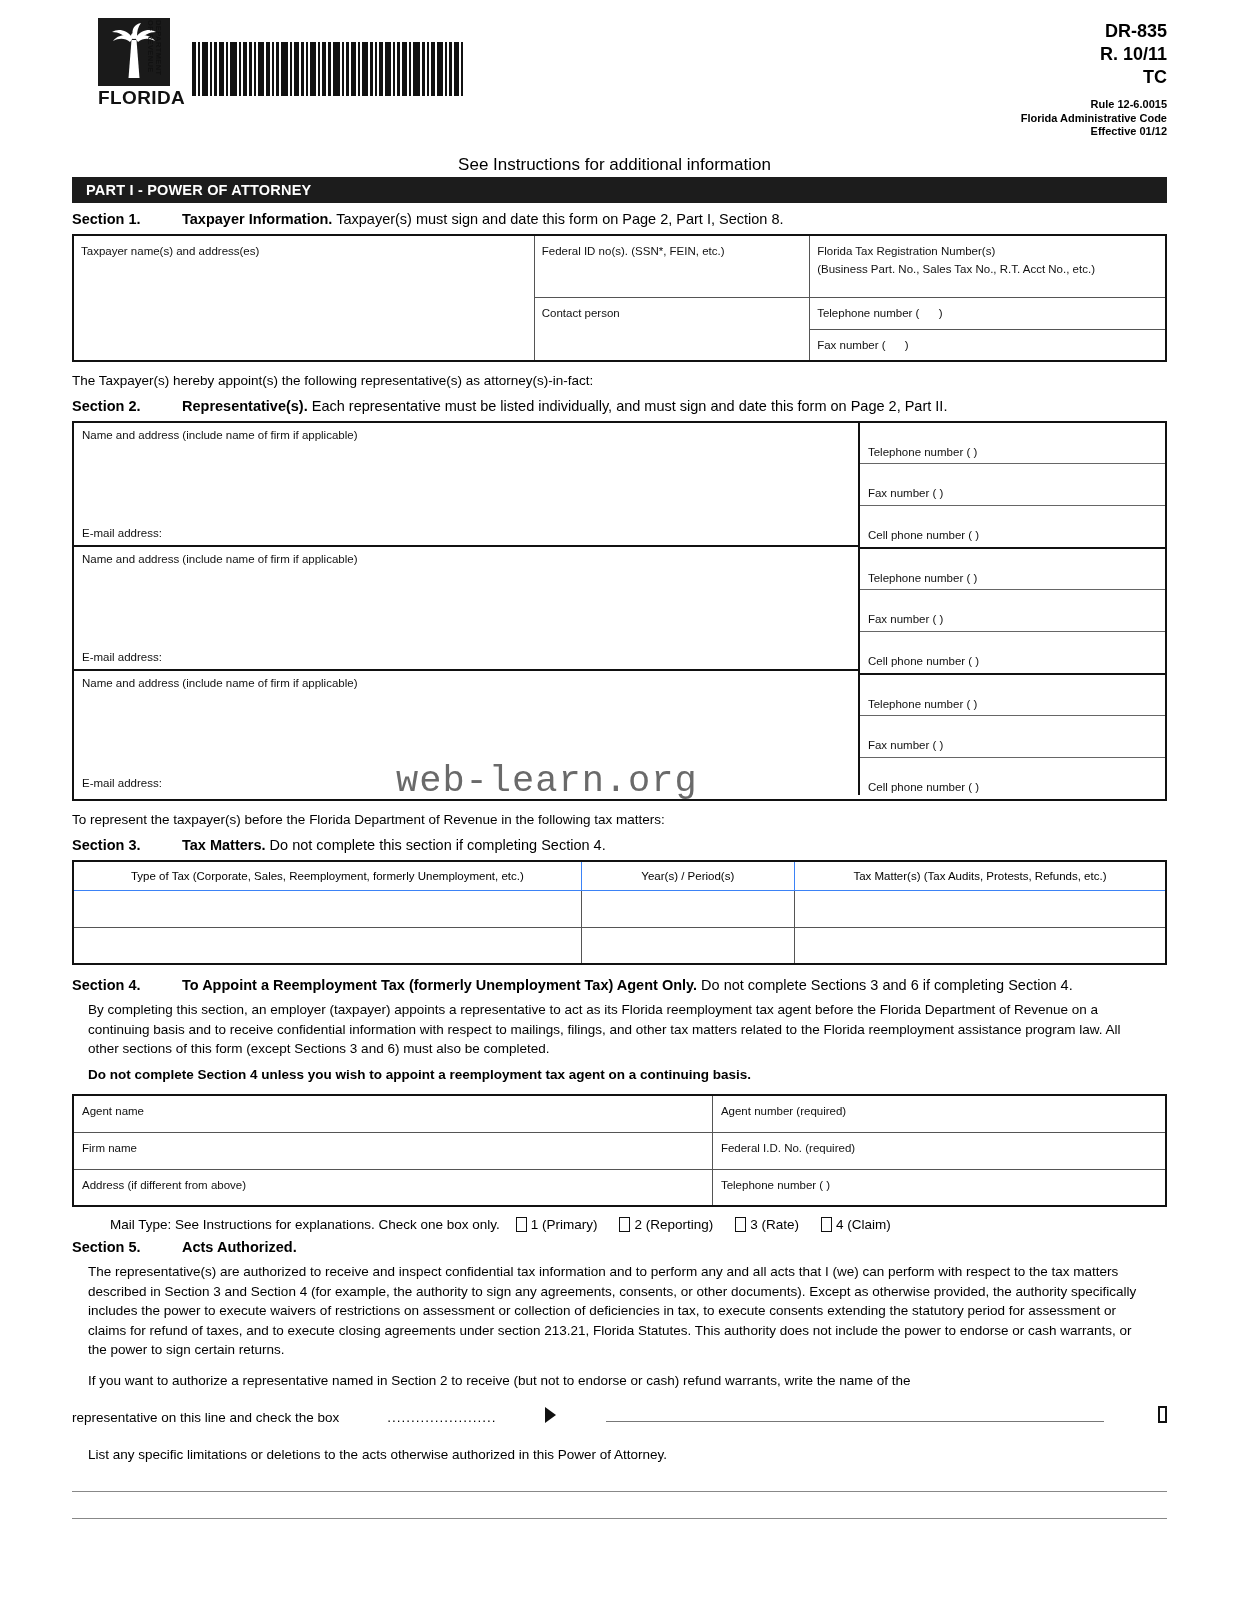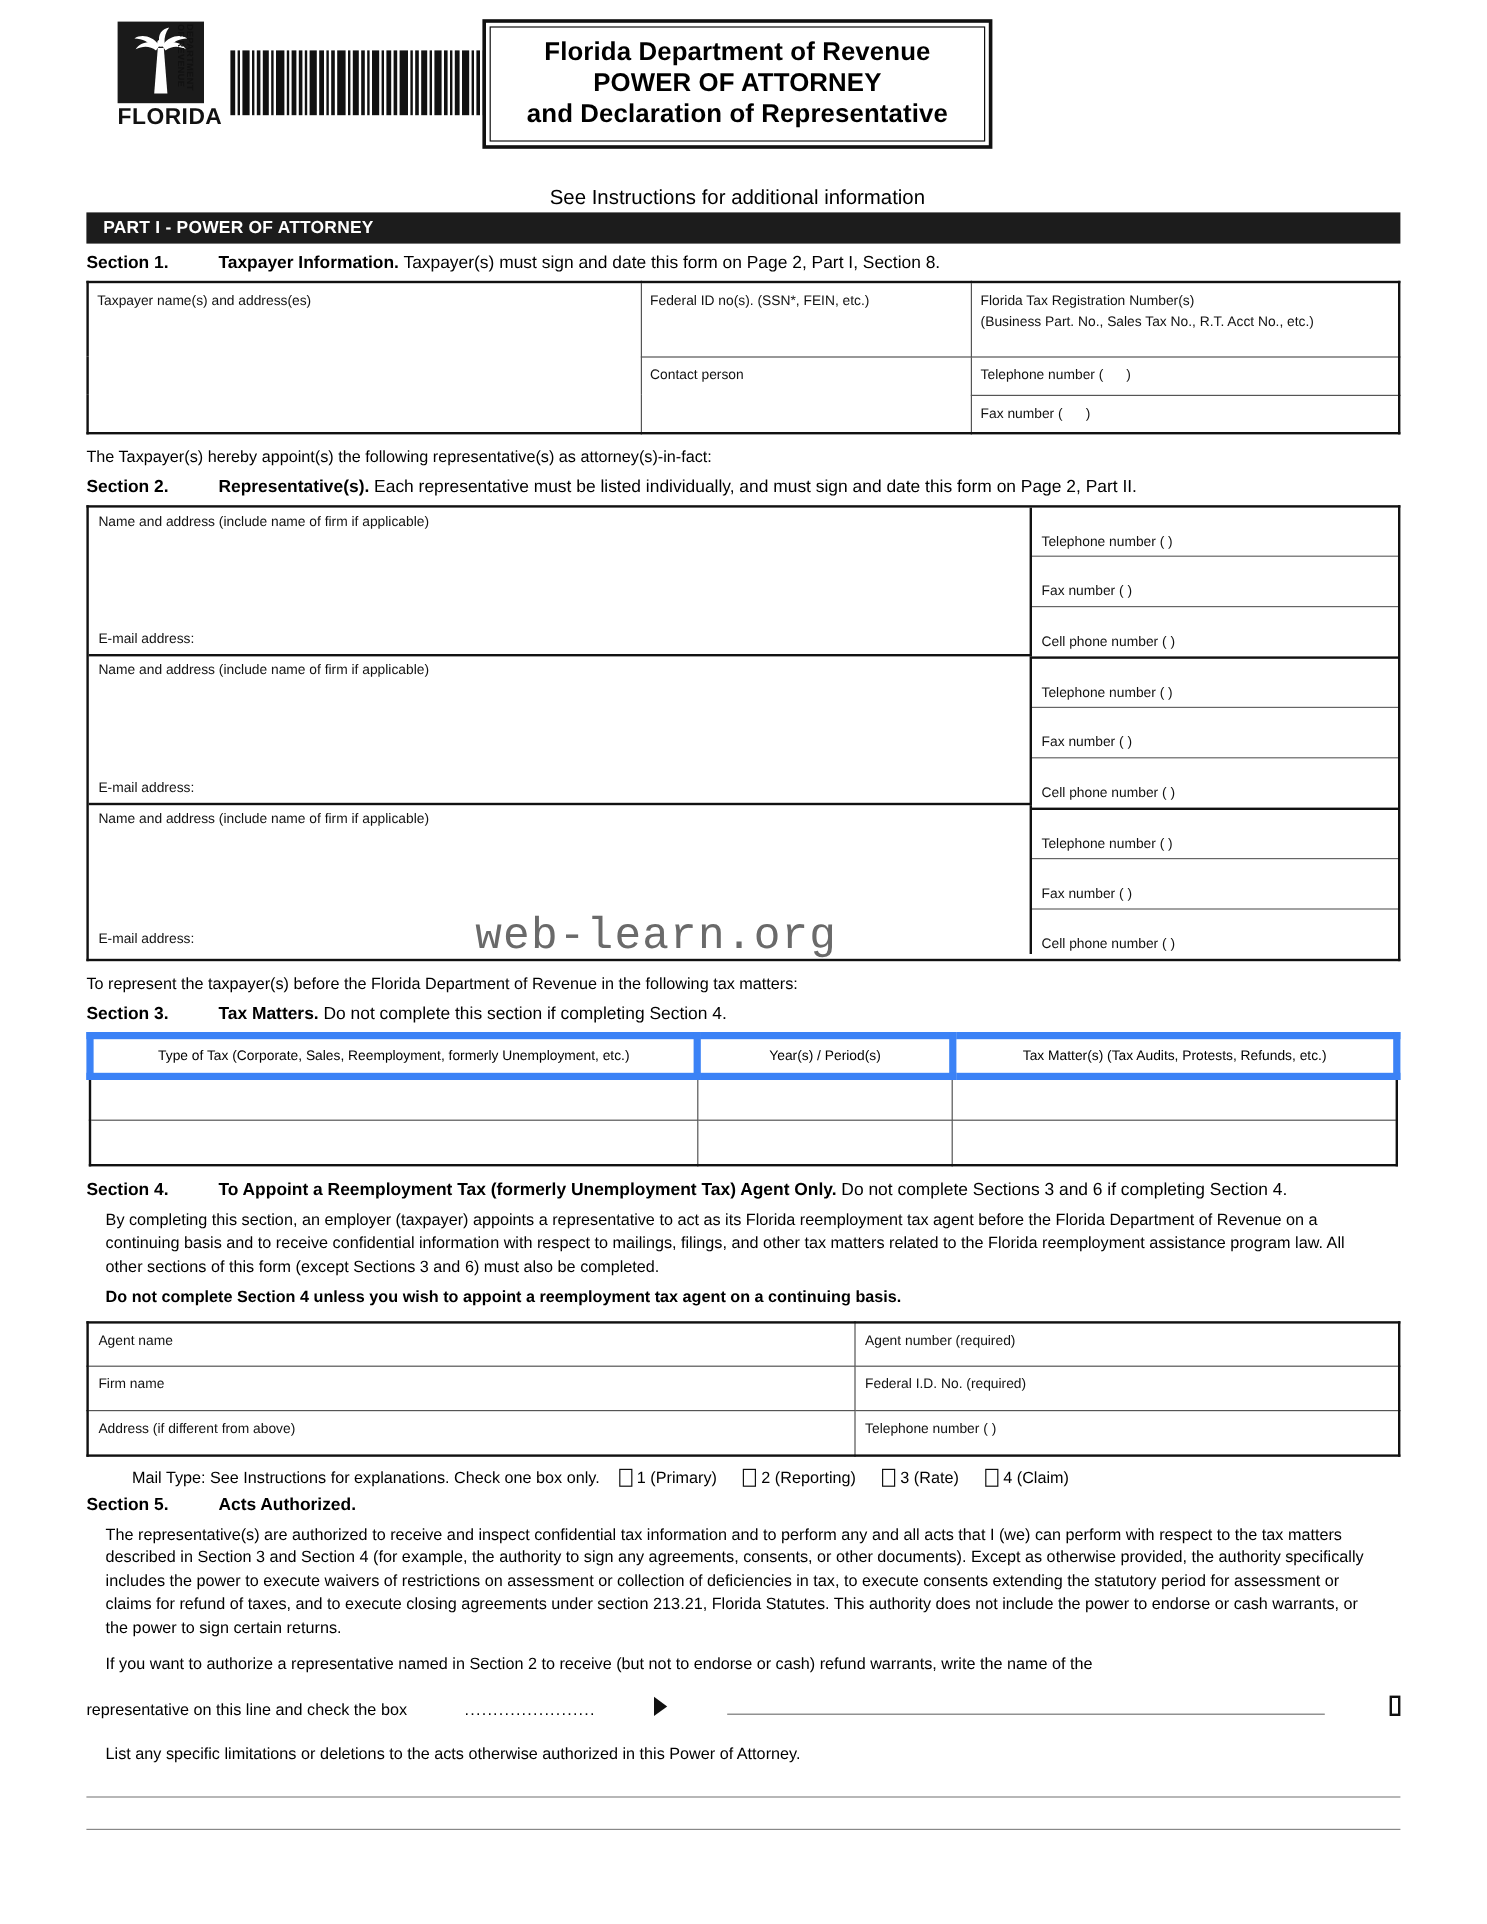--- a/index.html
+++ b/index.html
@@ -78,21 +78,21 @@
   .repcell .nm { position: absolute; left: 8px; top: 5px; }
   .repcell .em { position: absolute; left: 8px; bottom: 5px; }
   .phonecol { border-bottom: 2px solid #111; }
   .phonecol.last { border-bottom: none; }
   .phonerow { height: 41.333px; border-bottom: 1px solid #666; padding: 0 8px; display: flex; align-items: flex-end; }
   .phonerow:last-child { border-bottom: none; }
   .phonerow span { padding-bottom: 4px; font-size: 11.5px; }
 
   
   .s3 { width: 100%; border-collapse: collapse; border: 2px solid #111; table-layout: fixed; }
-  .s3 th { border: 6px solid #3b82f6; font-size: 11.5px; font-weight: normal; padding: 8px 4px; text-align: center; }
+  .s3 th { border: 1px solid #3b82f6; font-size: 11.5px; font-weight: normal; padding: 8px 4px; text-align: center; }
   .s3 td { border: 1px solid #555; height: 37px; }
 
   
   .s4 { width: 100%; border-collapse: collapse; border: 2px solid #111; table-layout: fixed; }
   .s4 td { border: 1px solid #555; height: 37px; vertical-align: top; padding: 5px 8px; }
 
   
   .mailrow { display: flex; align-items: center; font-size: 13.5px; margin: 10px 0 4px; padding-left: 38px; }
   .mailrow .mt-lbl { margin-right: 16px; }
   .cbgrp { display: flex; align-items: center; margin-right: 22px; }
@@ -186,29 +186,30 @@
           <i style="width:2px"></i>
           <i style="width:4px"></i>
           <i style="width:6px"></i>
         <i style="width:2px"></i>
           <i style="width:3px"></i>
           <i style="width:5px"></i>
           <i style="width:2px"></i>
       </div>
     </div>
 
-    <div class="title-box">
-      <div class="title-box-inner">
-        <div class="title-line">Florida Department of Revenue</div>
-        <div class="title-line">POWER OF ATTORNEY</div>
-        <div class="title-line">and Declaration of Representative</div>
-      </div>
+    <div class="see-instr">See Instructions for additional information</div>
+
+    <div class="meta">
+      <div class="meta-big">DR-835</div>
+      <div class="meta-big">R. 10/11</div>
+      <div class="meta-big">TC</div>
+      <div class="meta-small">Rule 12-6.0015</div>
+      <div class="meta-small" style="margin-top:0">Florida Administrative Code</div>
+      <div class="meta-small" style="margin-top:0">Effective 01/12</div>
     </div>
-    <div class="see-instr">See Instructions for additional information</div>
-
   </div>
 
   <div class="partbar">PART I - POWER OF ATTORNEY</div>
 
   <div class="sechead">
     <span class="n">Section 1.</span><span class="t">Taxpayer Information.</span> <span class="d">Taxpayer(s) must sign and date this form on Page 2, Part I, Section 8.</span>
   </div>
 
   <table class="s1">
     <tbody>

